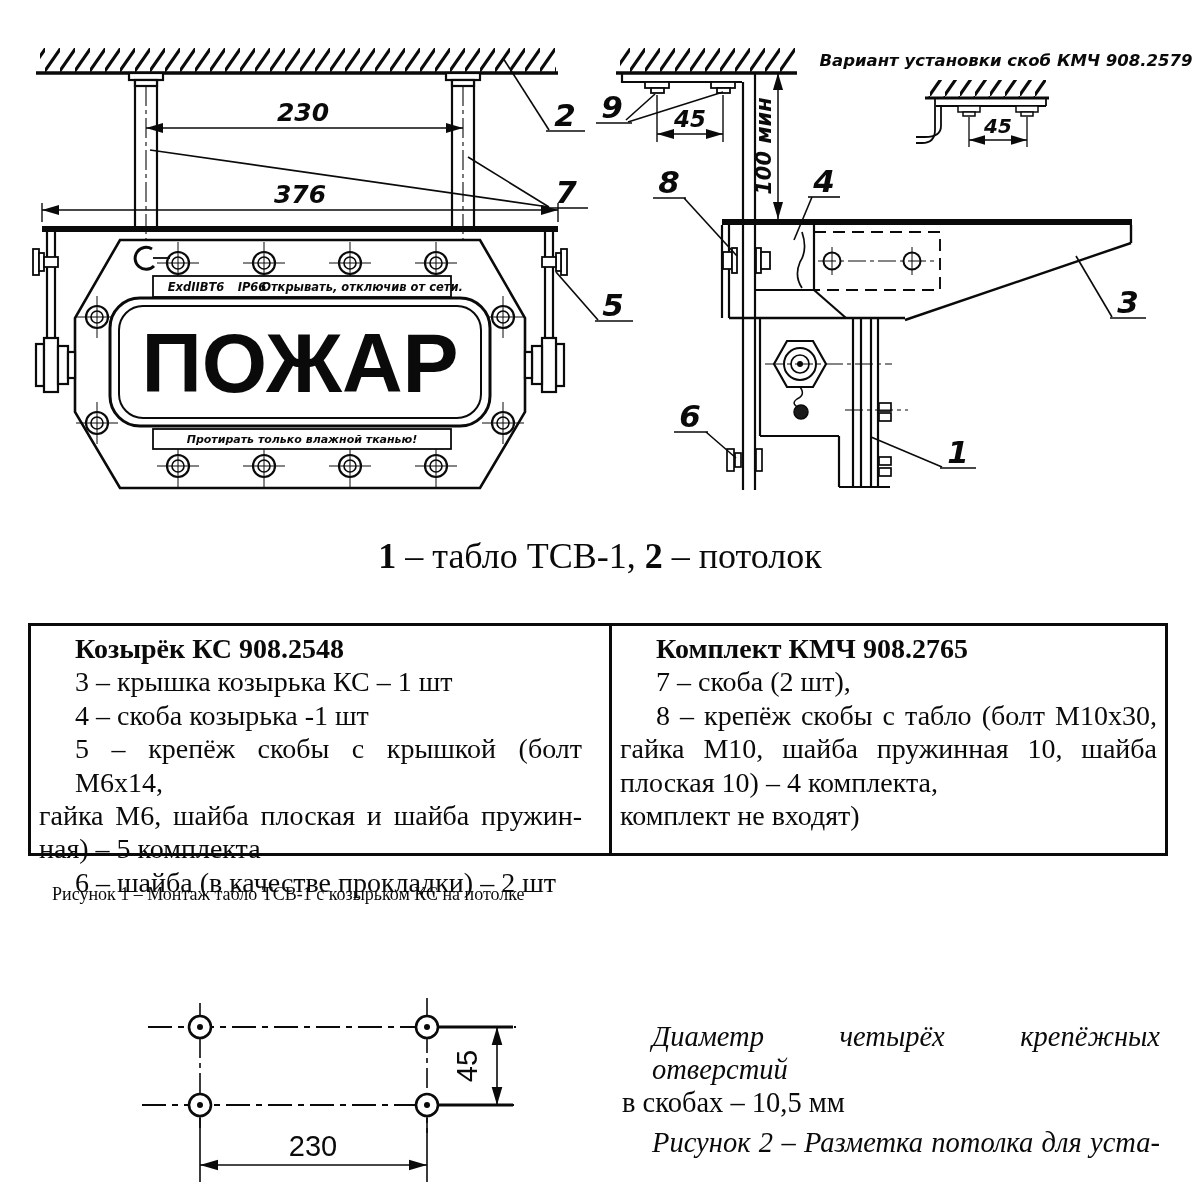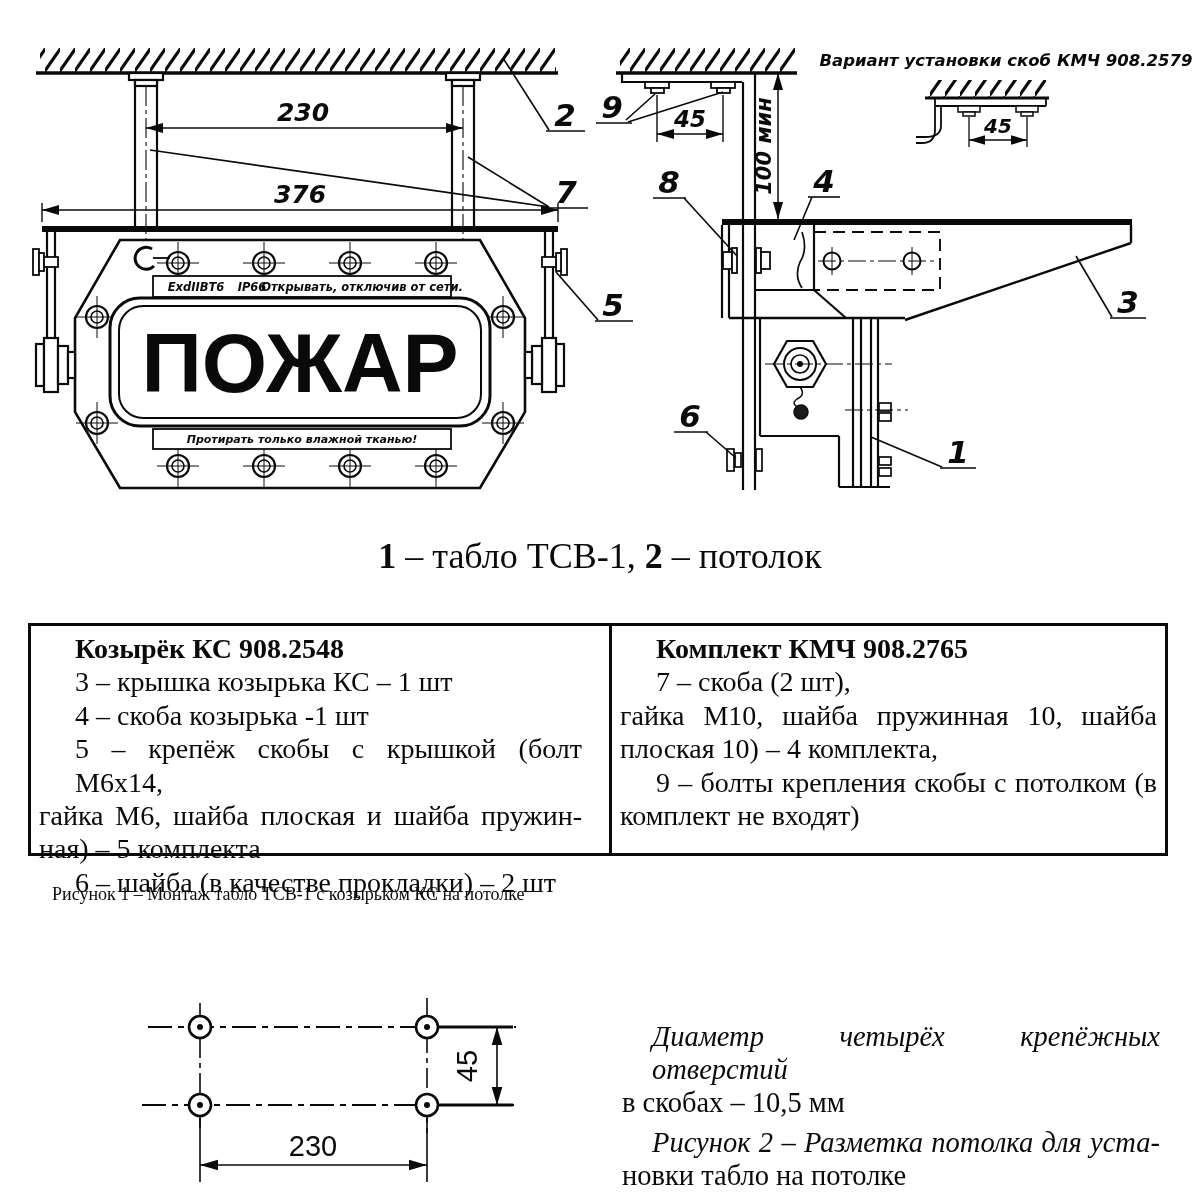--- a/index.html
+++ b/index.html
@@ -413,31 +413,30 @@
       <div class="pline ind">3 – крышка козырька КС – 1 шт</div>
       <div class="pline ind">4 – скоба козырька -1 шт</div>
       <div class="pline ind j">5 – крепёж скобы с крышкой (болт М6х14,</div>
       <div class="pline j">гайка М6, шайба плоская и шайба пружин-</div>
       <div class="pline">ная) – 5 комплекта</div>
       <div class="pline ind">6 – шайба (в качестве прокладки) – 2 шт</div>
     </div>
     <div class="pcell pcell-right">
       <div class="pline ind ptitle">Комплект КМЧ 908.2765</div>
       <div class="pline ind">7 – скоба (2 шт),</div>
+      <div class="pline ind j">8 – крепёж скобы с табло (болт М10х30,</div>
       <div class="pline j">гайка М10, шайба пружинная 10, шайба</div>
       <div class="pline">плоская 10) – 4 комплекта,</div>
-      <div class="pline ind j">9 – болты крепления скобы с потолком (в</div>
       <div class="pline">комплект не входят)</div>
     </div>
   </div>
 
   <div class="fig1caption">Рисунок 1 – Монтаж табло ТСВ-1 с козырьком КС на потолке</div>
 
   <div class="fig2note">
     <span class="tline ind2 j2">Диаметр четырёх крепёжных отверстий</span>
     <span class="tline">в скобах – 10,5 мм</span>
   </div>
   <div class="fig2caption">
     <span class="tline ind2 j2">Рисунок 2 – Разметка потолка для уста-</span>
-    <span class="tline">новки табло на потолке</span>
   </div>
 
 </div>
 
 </body></html>

